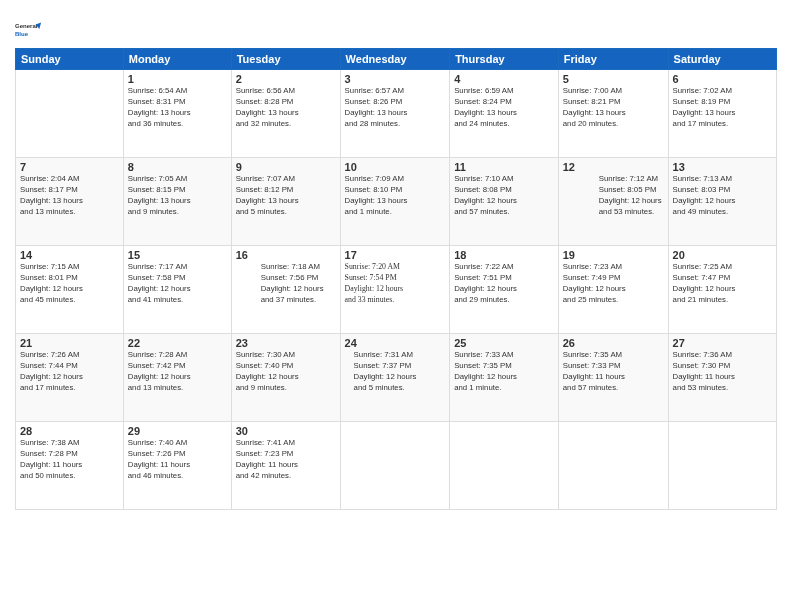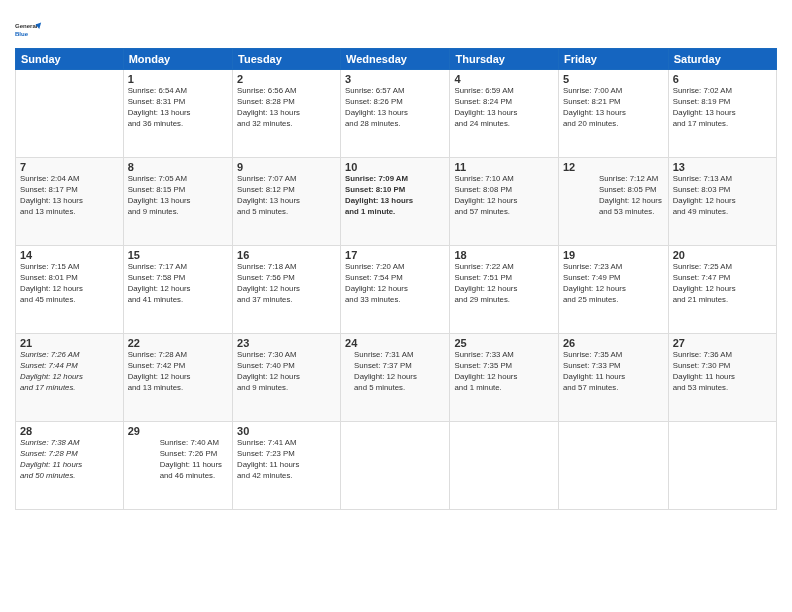--- a/index.html
+++ b/index.html
@@ -182,21 +182,21 @@
           </td>
           <td>
             <span class="day-num">9</span>
             <div class="day-info" style="white-space: pre-line;">Sunrise: 7:07 AM
 Sunset: 8:12 PM
 Daylight: 13 hours
 and 5 minutes.</div>
           </td>
           <td>
             <span class="day-num">10</span>
-            <div class="day-info" style="white-space: pre-line; font-weight: bold;">Sunrise: 7:09 AM
+            <div class="day-info" style="white-space: pre-line;">Sunrise: 7:09 AM
 Sunset: 8:10 PM
 Daylight: 13 hours
 and 1 minute.</div>
           </td>
           <td>
             <span class="day-num">11</span>
             <div class="day-info" style="white-space: pre-line;">Sunrise: 7:10 AM
 Sunset: 8:08 PM
 Daylight: 12 hours
 and 57 minutes.</div>
@@ -226,28 +226,28 @@
           </td>
           <td>
             <span class="day-num">15</span>
             <div class="day-info" style="white-space: pre-line;">Sunrise: 7:17 AM
 Sunset: 7:58 PM
 Daylight: 12 hours
 and 41 minutes.</div>
           </td>
           <td>
             <span class="day-num">16</span>
-            <div class="day-info" style="white-space: pre-line;">Sunrise: 7:18 AM
+            <div class="day-info" style="white-space: pre-line; margin-left: 25px;">Sunrise: 7:18 AM
 Sunset: 7:56 PM
 Daylight: 12 hours
 and 37 minutes.</div>
           </td>
           <td>
             <span class="day-num">17</span>
-            <div class="day-info" style="white-space: pre-line;">Sunrise: 7:20 AM
+            <div class="day-info" style="white-space: pre-line; font-family: Liberation Serif, serif;">Sunrise: 7:20 AM
 Sunset: 7:54 PM
 Daylight: 12 hours
 and 33 minutes.</div>
           </td>
           <td>
             <span class="day-num">18</span>
             <div class="day-info" style="white-space: pre-line;">Sunrise: 7:22 AM
 Sunset: 7:51 PM
 Daylight: 12 hours
 and 29 minutes.</div>
@@ -263,21 +263,21 @@
             <span class="day-num">20</span>
             <div class="day-info" style="white-space: pre-line;">Sunrise: 7:25 AM
 Sunset: 7:47 PM
 Daylight: 12 hours
 and 21 minutes.</div>
           </td>
         </tr>
         <tr>
           <td>
             <span class="day-num">21</span>
-            <div class="day-info" style="white-space: pre-line; font-style: italic;">Sunrise: 7:26 AM
+            <div class="day-info" style="white-space: pre-line;">Sunrise: 7:26 AM
 Sunset: 7:44 PM
 Daylight: 12 hours
 and 17 minutes.</div>
           </td>
           <td>
             <span class="day-num">22</span>
             <div class="day-info" style="white-space: pre-line;">Sunrise: 7:28 AM
 Sunset: 7:42 PM
 Daylight: 12 hours
 and 13 minutes.</div>
@@ -314,28 +314,28 @@
             <span class="day-num">27</span>
             <div class="day-info" style="white-space: pre-line;">Sunrise: 7:36 AM
 Sunset: 7:30 PM
 Daylight: 11 hours
 and 53 minutes.</div>
           </td>
         </tr>
         <tr>
           <td>
             <span class="day-num">28</span>
-            <div class="day-info" style="white-space: pre-line; font-style: italic;">Sunrise: 7:38 AM
+            <div class="day-info" style="white-space: pre-line;">Sunrise: 7:38 AM
 Sunset: 7:28 PM
 Daylight: 11 hours
 and 50 minutes.</div>
           </td>
           <td>
             <span class="day-num">29</span>
-            <div class="day-info" style="white-space: pre-line; margin-left: 32px;">Sunrise: 7:40 AM
+            <div class="day-info" style="white-space: pre-line;">Sunrise: 7:40 AM
 Sunset: 7:26 PM
 Daylight: 11 hours
 and 46 minutes.</div>
           </td>
           <td>
             <span class="day-num">30</span>
             <div class="day-info" style="white-space: pre-line;">Sunrise: 7:41 AM
 Sunset: 7:23 PM
 Daylight: 11 hours
 and 42 minutes.</div>

